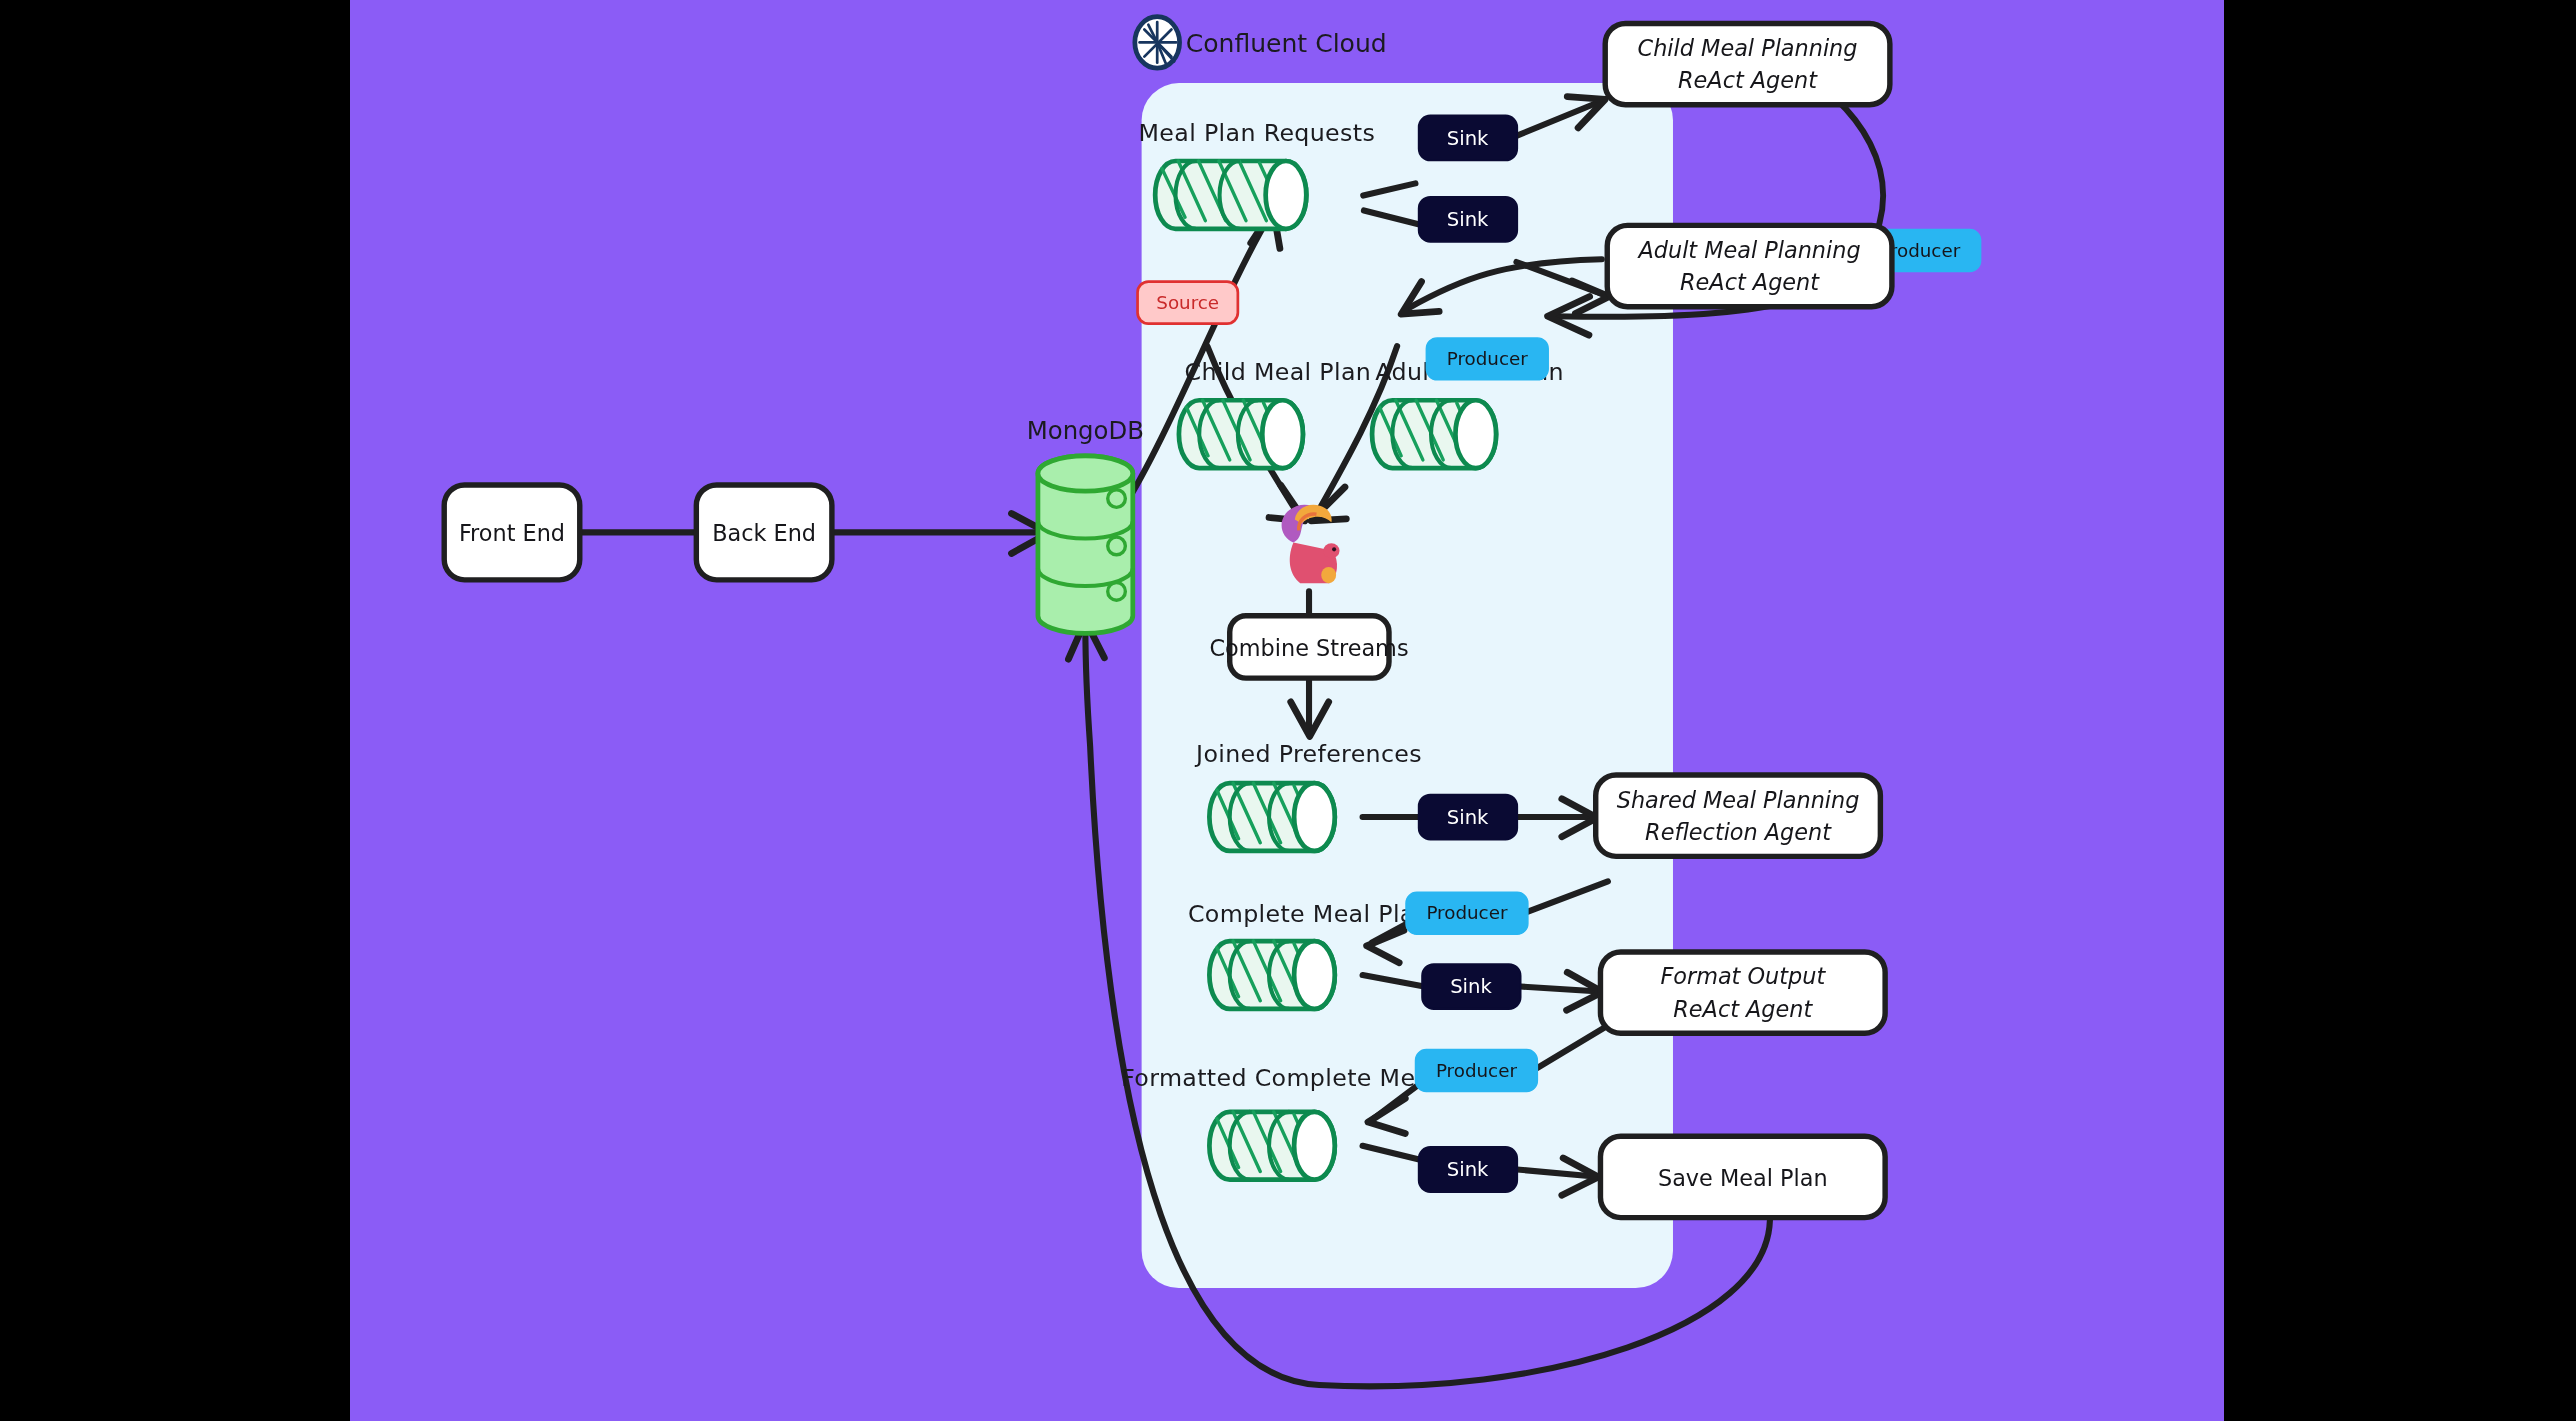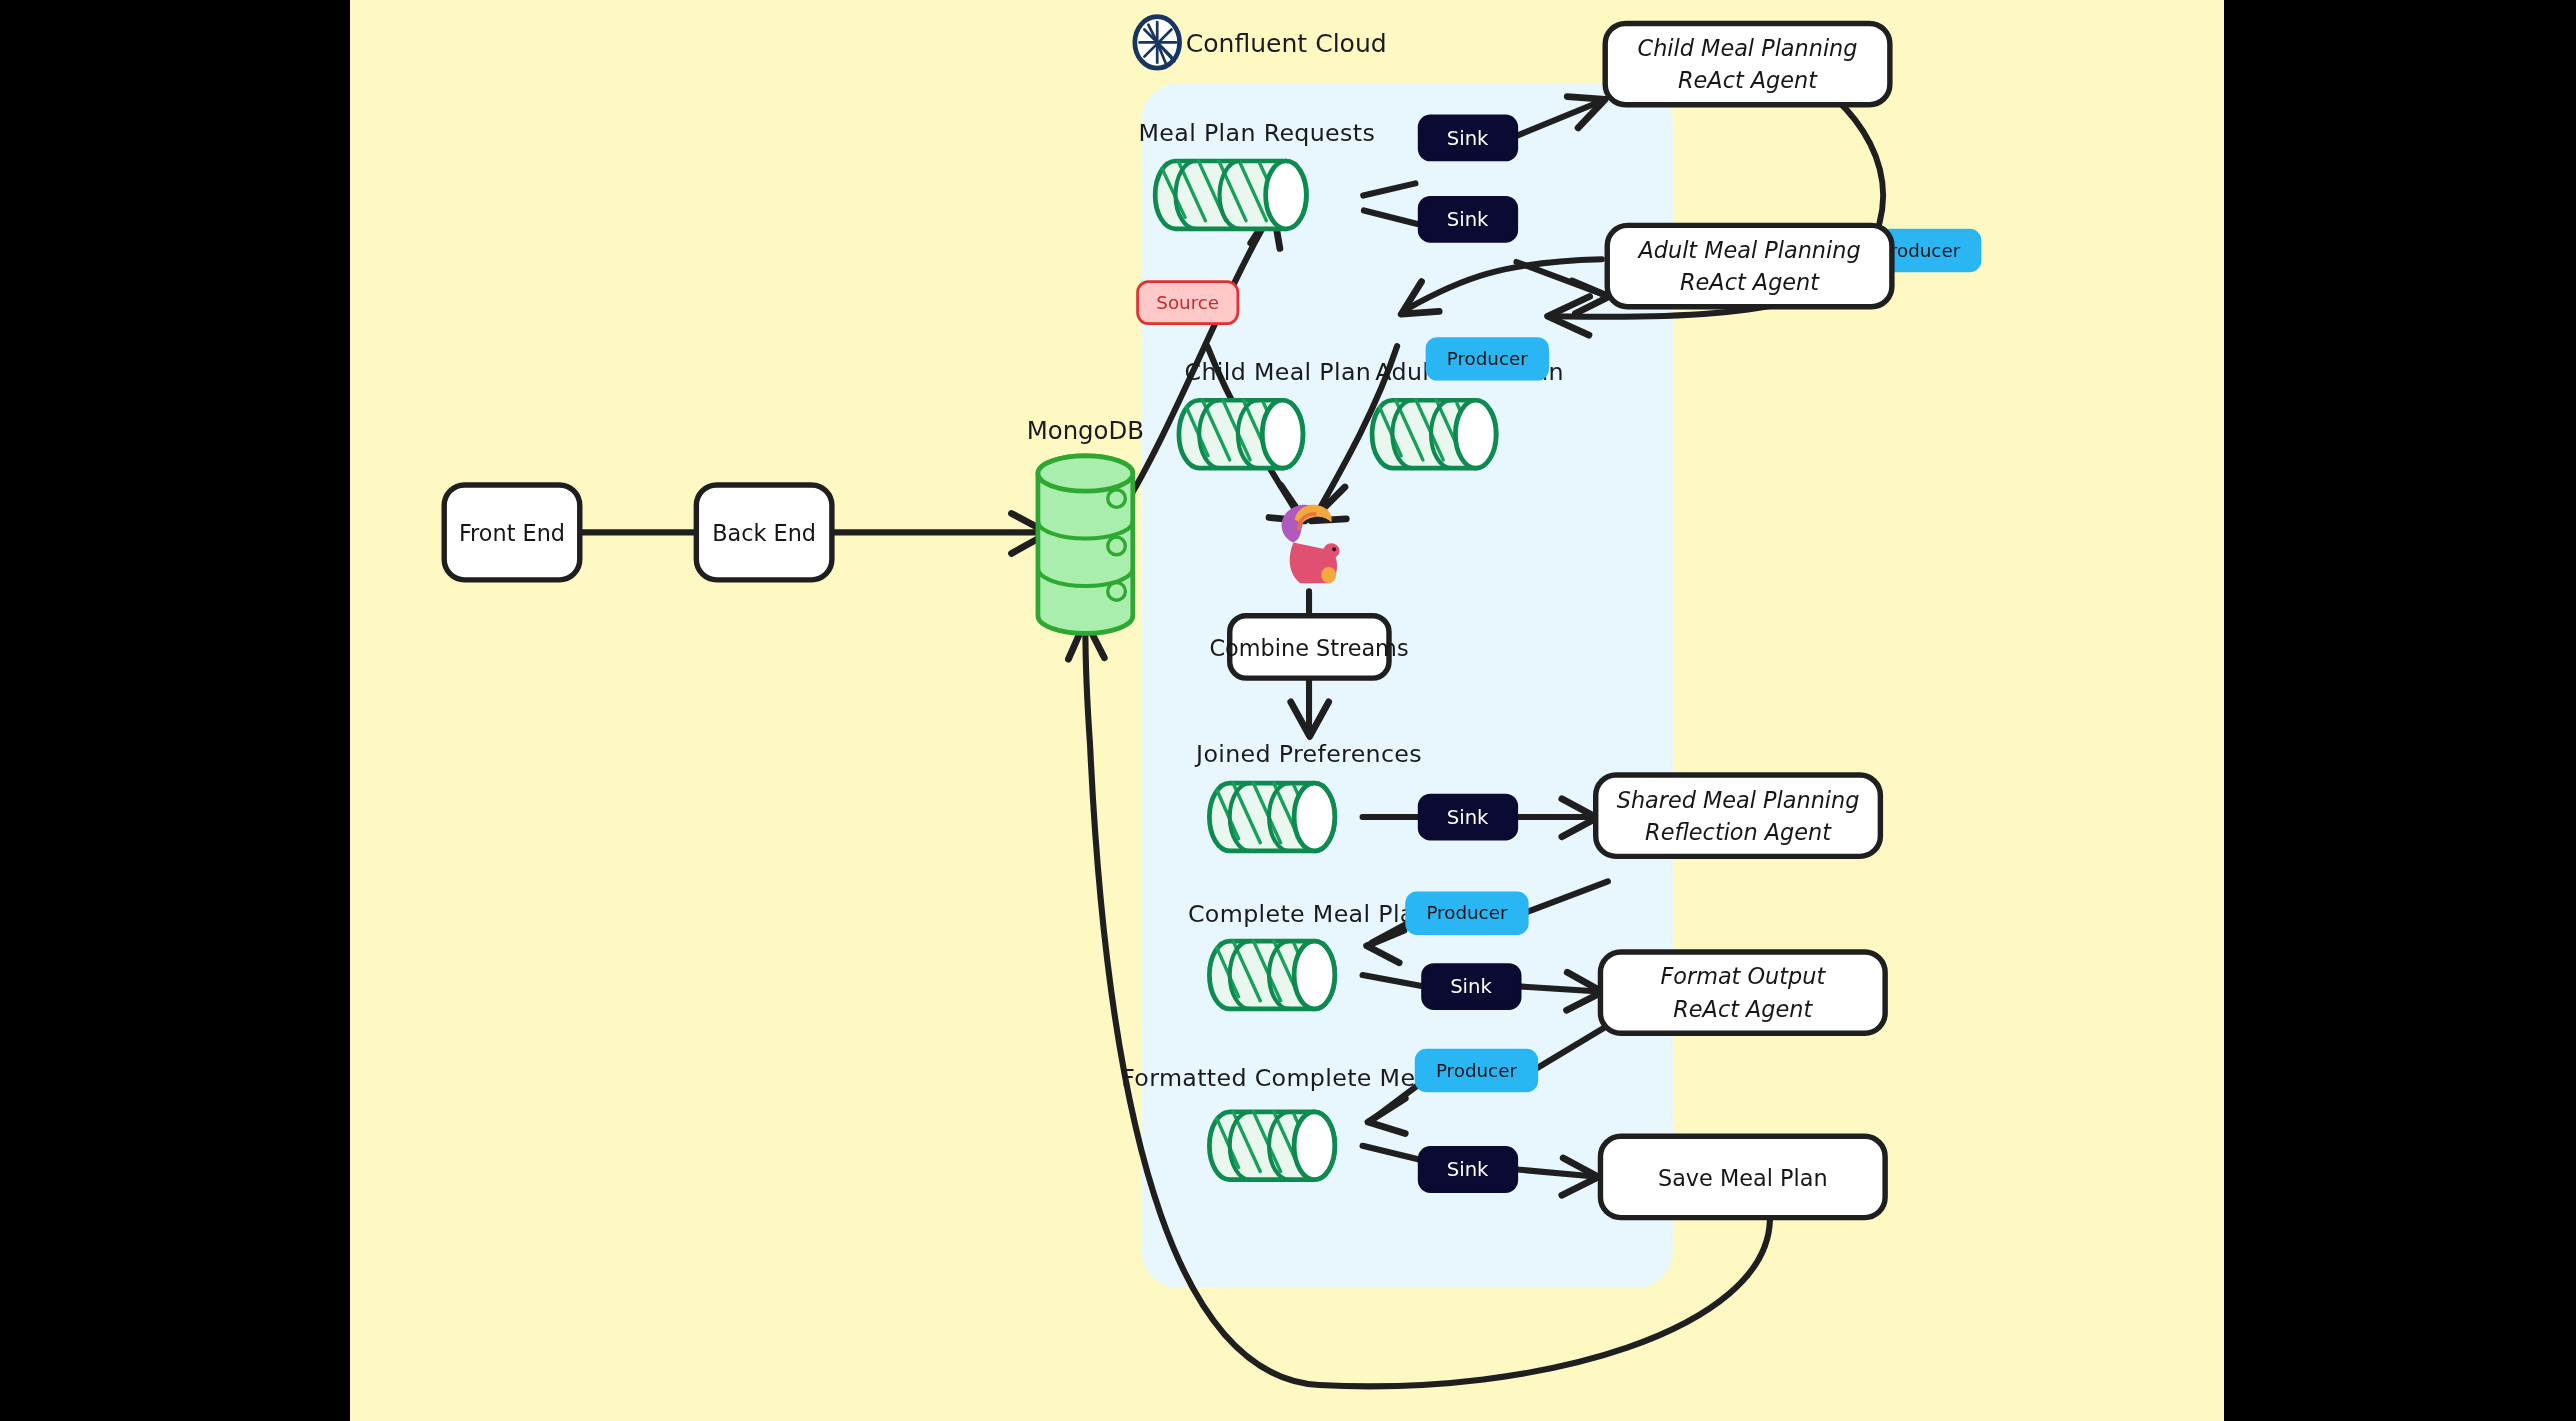--- a/index.html
+++ b/index.html
@@ -8,21 +8,21 @@
     width:2576px; height:1422px;
     font-family:"DejaVu Sans", sans-serif;
     position:relative; overflow:hidden;
   }
   #stage { position:absolute; inset:0; width:2576px; height:1422px; }
   .bar { position:absolute; top:0; height:1422px; background:#000; }
   #bar-left  { left:0;    width:350px; }
   #bar-right { left:2225px; width:351px; }
   #canvas {
     position:absolute; left:350px; top:0;
-    width:1874px; height:1422px; background:#fef9c3;
+    width:1874px; height:1422px; background:#8b5cf6;
     overflow:hidden;
   }
   svg.layer { position:absolute; left:0; top:0; width:1874px; height:1422px; overflow:visible; }
   #edges { z-index:2; }
   #nodes { z-index:3; }
   text { font-family:"DejaVu Sans", sans-serif; }
   .ttl { font-size:35px; fill:#1b1b1f; letter-spacing:.5px; }
   .boxlabel { font-size:33px; fill:#16161a; }
   .agentlabel { font-size:33px; fill:#16161a; font-style:italic; }
   .badge-t { font-size:27px; }

